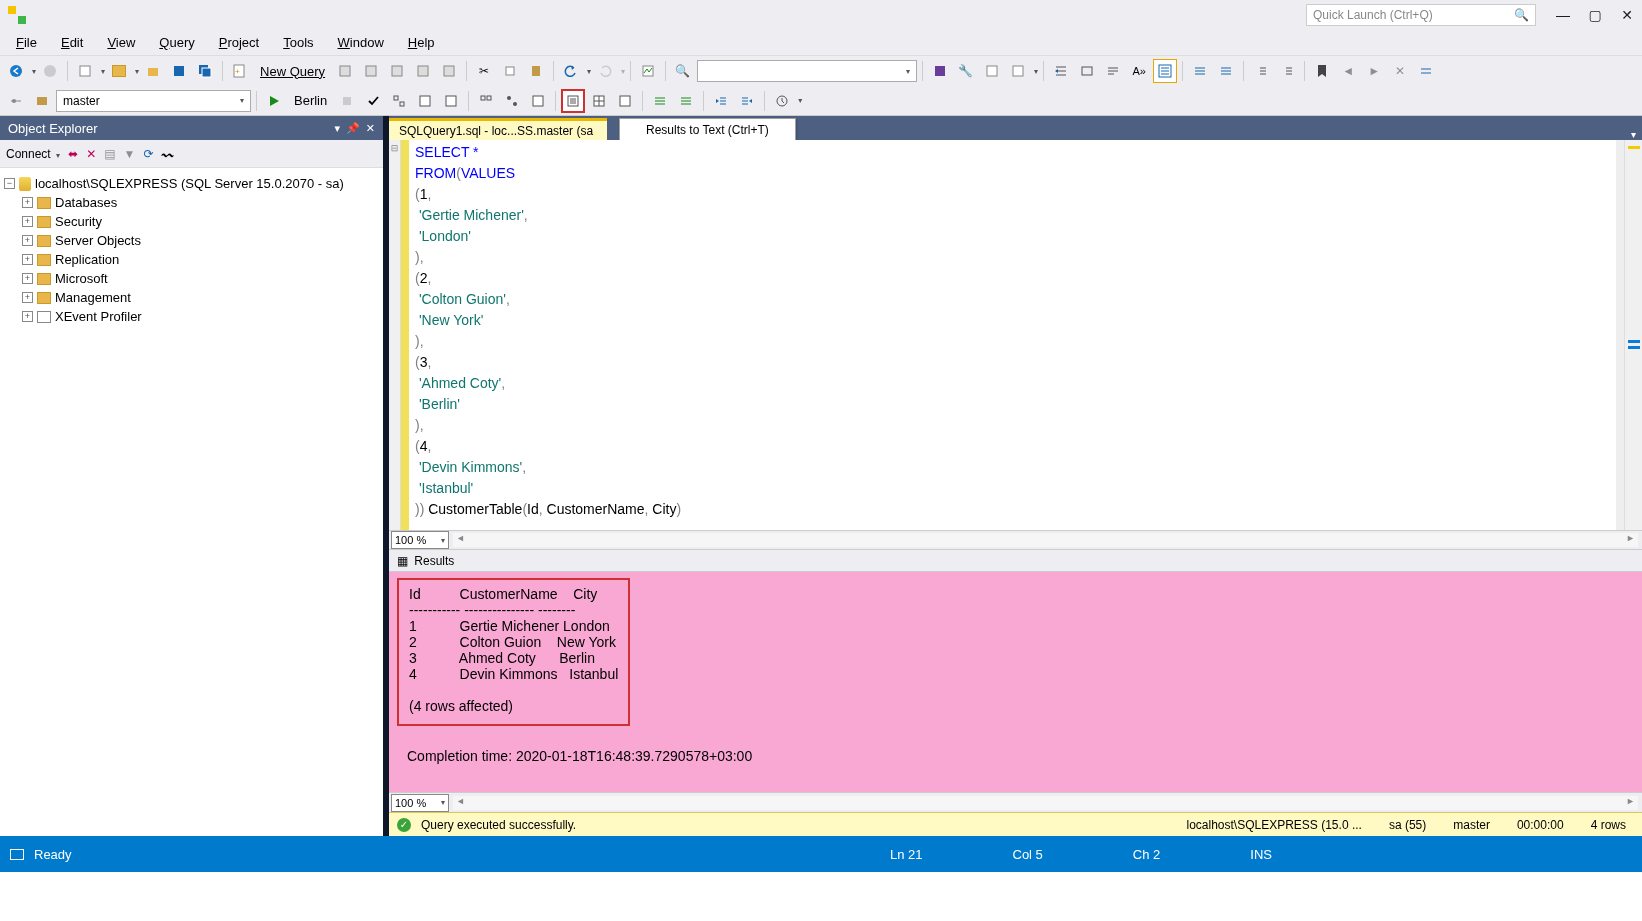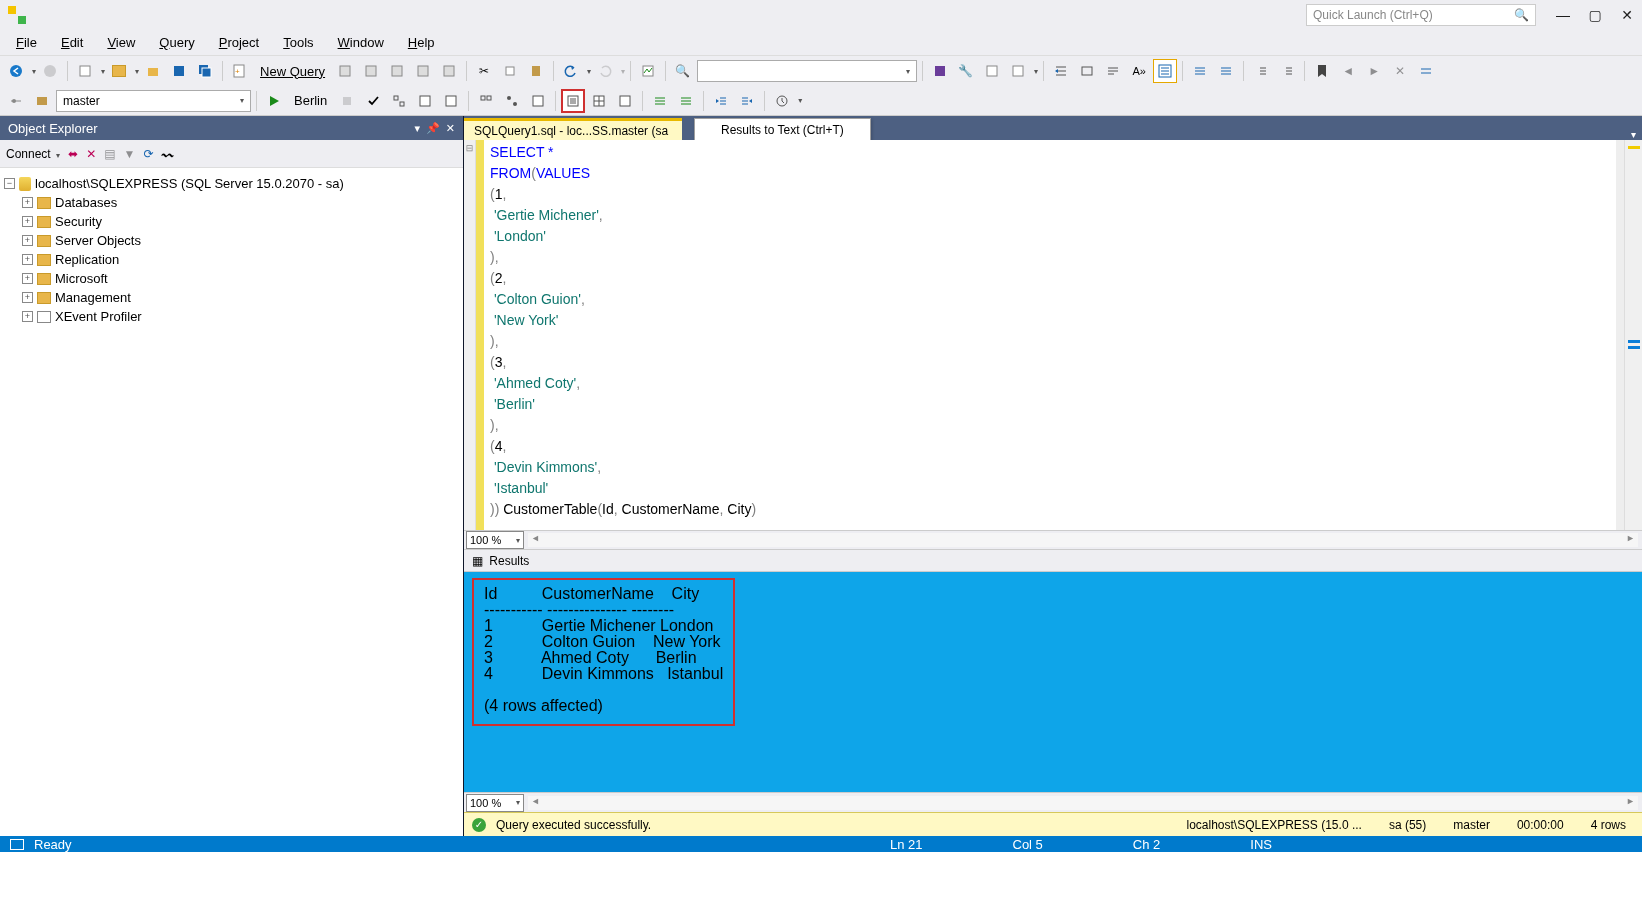--- a/index.html
+++ b/index.html
@@ -26,21 +26,21 @@
 .tb-btn { width: 24px; height: 24px; display:flex; align-items:center; justify-content:center; border:1px solid transparent;}
 .tb-sep { width: 1px; height: 20px; background: #ccc; margin: 0 3px; }
 .tb-text { padding: 0 6px; font-size: 13px; }
 .tb-combo { height: 22px; border:1px solid #ababab; background:#fff; padding:0 6px; font-size:12px; display:flex; align-items:center; min-width:60px; justify-content:space-between;}
 .tb-btn.active { border:1px solid #e5a800; background:#fff;}
 .tb-btn.highlighted { border:2px solid #cf3030; background:#fff;}
 .carrot { font-size:8px; color:#555; margin-left:2px;}
 
 
 .main { display: flex; height: 720px; }
-.explorer { width: 464px; background:#fff; border-right:1px solid #0f172a; display:flex; flex-direction:column;}
+.explorer { width: 389px; background:#fff; border-right:6px solid #0f172a; display:flex; flex-direction:column;}
 .explorer-title { height: 24px; background:#4d6082; color:#fff; display:flex; align-items:center; padding:0 8px; font-size:13px; justify-content:space-between;}
 .explorer-title .icons { display:flex; gap:6px; font-size:11px;}
 .explorer-toolbar { height: 28px; background:#eeeef2; border-bottom:1px solid #ddd; display:flex; align-items:center; padding:0 6px; gap:8px;}
 .tree { padding: 6px 4px; font-size:13px; }
 .tree-node { display:flex; align-items:center; padding:2px 0; gap:4px;}
 .tree-indent-1 { padding-left: 18px;}
 .expander { width:11px; height:11px; border:1px solid #888; display:flex; align-items:center; justify-content:center; font-size:9px; line-height:1; color:#555; background:#fff;}
 .folder-icon { width:14px; height:12px; background:#e8b64a; border:1px solid #c99a2a; display:inline-block;}
 .db-icon-small { width:12px; height:14px; background:linear-gradient(#f5d65b,#e0b030); border-radius:2px; display:inline-block;}
 
@@ -59,30 +59,30 @@
 .code-text .num { color:#000;}
 .code-text .str { color:#0f766e;}
 .code-text .id { color:#000;}
 .code-scroll { width:18px; background:#f0f0f0; border-left:1px solid #ddd; position:relative;}
 .scroll-mark-blue { position:absolute; left:3px; width:12px; height:3px; background:#0a7dd8;}
 .scroll-mark-yellow { position:absolute; left:3px; width:12px; height:3px; background:#f1cc00;}
 .code-zoom-row { height:20px; border-top:1px solid #ccc; border-bottom:1px solid #ccc; display:flex; align-items:center; background:#eeeef2;}
 .zoom-combo { width:58px; height:18px; border:1px solid #888; font-size:11px; padding:0 3px; display:flex; align-items:center; justify-content:space-between; background:#fff; margin-left:2px;}
 
 .results-header { height:22px; background:#eeeef2; border-bottom:1px solid #ccc; padding-left:8px; display:flex; align-items:center; gap:6px; font-size:12px;}
-.results-pane { flex:1; background:#0ea5e9; padding:6px 8px; font-family:Consolas,monospace; font-size:16px; line-height:16px; position:relative; overflow:auto;}
+.results-pane { flex:1; background:#f9a8d4; padding:6px 8px; font-family:Consolas,monospace; font-size:14px; line-height:16px; position:relative; overflow:auto;}
 .results-box { border:2px solid #cf3030; padding:6px 10px 10px 10px; display:inline-block; white-space:pre;}
 .results-extra { padding:6px 10px; white-space:pre;}
 .results-zoom-row { height:20px; border-top:1px solid #ccc; display:flex; align-items:center; background:#eeeef2;}
 
 
 .editor-status { height:24px; background:#fff9c4; border-top:1px solid #d6c85a; display:flex; align-items:center; font-size:12px; padding:0 8px; gap:10px;}
 .editor-status .seg { padding:0 8px; border-left:1px solid #ccc0;}
 .check-icon { width:14px; height:14px; border-radius:50%; background:#3aa33a; display:inline-flex; align-items:center; justify-content:center; color:#fff; font-size:10px;}
-.app-status { height:16px; background:#007acc; color:#fff; display:flex; align-items:center; font-size:13px; padding:0 10px; gap:60px;}
+.app-status { height:36px; background:#007acc; color:#fff; display:flex; align-items:center; font-size:13px; padding:0 10px; gap:60px;}
 .app-status .left { display:flex; align-items:center; gap:10px;}
 .app-status .metrics { display:flex; gap:90px;}
 
 svg { display:block;}
 </style>
 </head>
 <body>
 
 <div class="titlebar">
   <span class="app-icon"></span>
@@ -539,20 +539,22 @@
     </div>
     <div class="results-pane">
 <div class="results-box"><span>Id          CustomerName    City</span>
 <span>----------- --------------- --------</span>
 <span>1           Gertie Michener London</span>
 <span>2           Colton Guion    New York</span>
 <span>3           Ahmed Coty      Berlin</span>
 <span>4           Devin Kimmons   Istanbul</span>
 
 <span>(4 rows affected)</span></div>
+<div class="results-extra">
+<span>Completion time: 2020-01-18T16:48:39.7290578+03:00</span></div>
     </div>
     <div class="results-zoom-row">
       <div class="zoom-combo">
           <span>100 %</span>
           <span class="carrot">▾</span>
         </div>
       <div style="flex:1;background:#f6f6f6;height:14px;margin:0 4px;">
         <span style="float:left;padding:0 3px;color:#888;font-size:9px;">◄</span>
         <span style="float:right;padding:0 3px;color:#888;font-size:9px;">►</span>
       </div>

